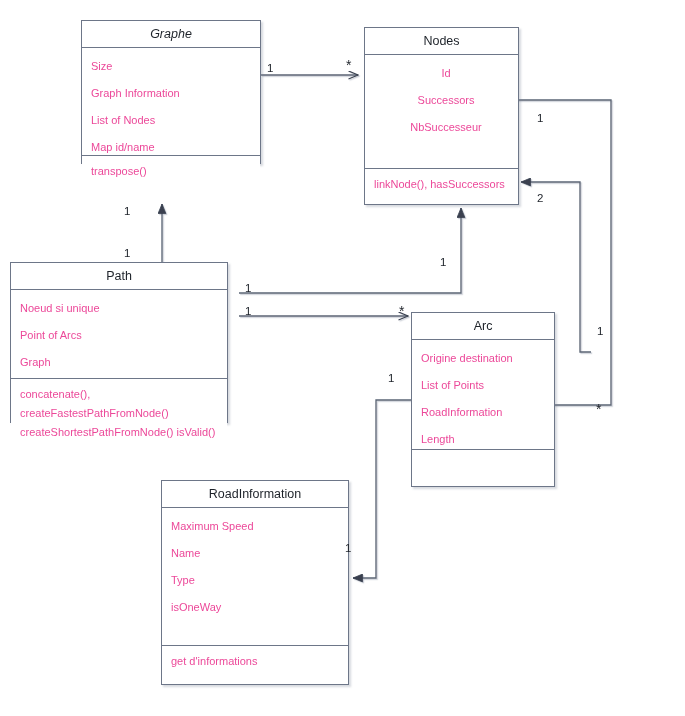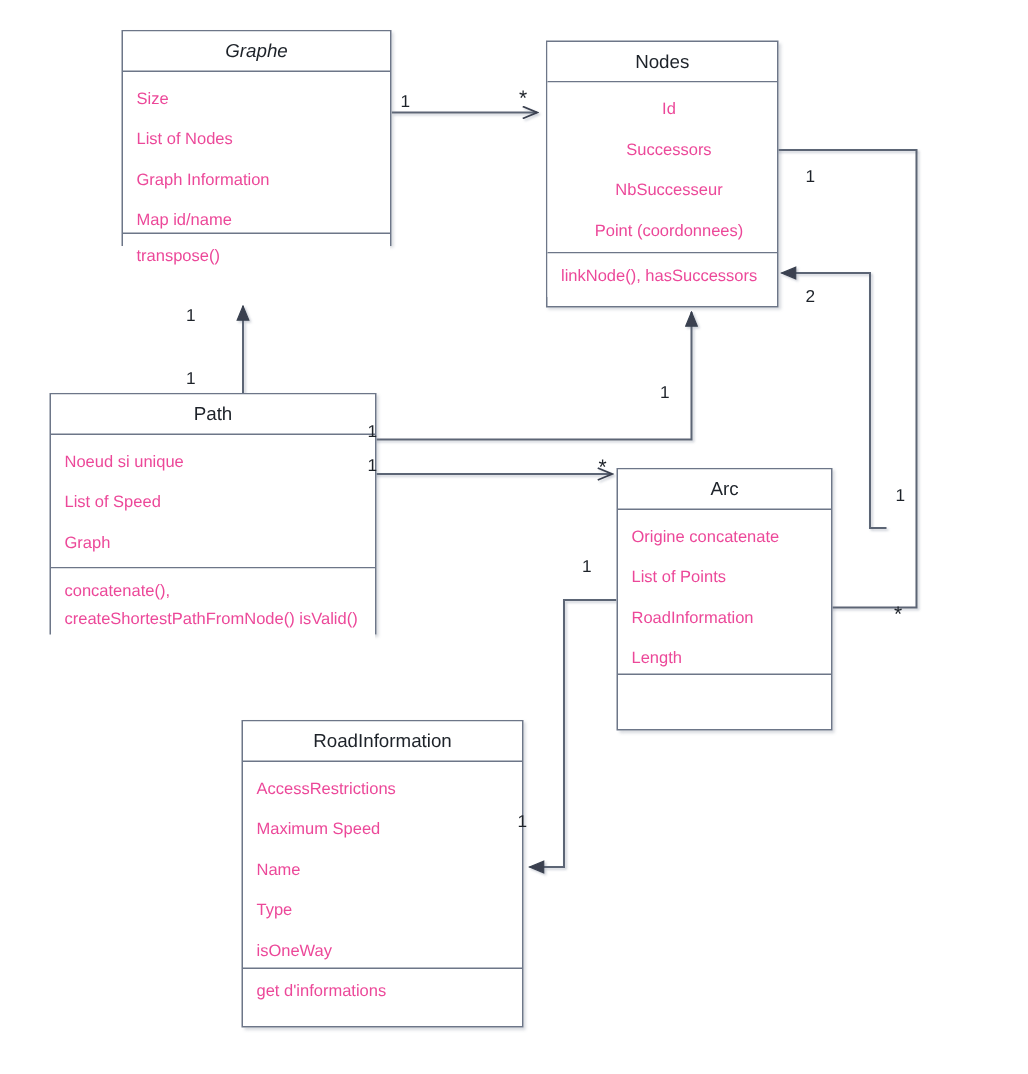--- a/index.html
+++ b/index.html
@@ -113,69 +113,68 @@
       <path d="M591,352 L580,352 L580,182 L521,182" marker-end="url(#arrowSolid)"></path>
 
       <path d="M411,400 L376,400 L376,578 L353,578" marker-end="url(#arrowSolid)"></path>
     </g>
   </svg>
 
   <div class="uml-class" style="left:81px; top:20px; width:180px; height:144px;">
     <div class="cls-title italic">Graphe</div>
     <div class="cls-attrs" style="height:108px;">
       <div class="cls-row">Size</div>
+      <div class="cls-row">Graph Information</div>
       <div class="cls-row">List of Nodes</div>
-      <div class="cls-row">Graph Information</div>
       <div class="cls-row">Map id/name</div>
     </div>
     <div class="cls-ops">
       <div class="cls-row">transpose()</div>
     </div>
   </div>
 
   <div class="uml-class" style="left:364px; top:27px; width:155px; height:178px;">
     <div class="cls-title">Nodes</div>
     <div class="cls-attrs" style="height:114px;text-align:center;">
       <div class="cls-row">Id</div>
       <div class="cls-row">Successors</div>
       <div class="cls-row">NbSuccesseur</div>
-      <div class="cls-row">Point (coordonnees)</div>
     </div>
     <div class="cls-ops">
       <div class="cls-row">linkNode(), hasSuccessors</div>
     </div>
   </div>
 
-  <div class="uml-class" style="left:33px; top:262px; width:218px; height:161px;">
+  <div class="uml-class" style="left:10px; top:262px; width:218px; height:161px;">
     <div class="cls-title">Path</div>
     <div class="cls-attrs" style="height:89px;">
       <div class="cls-row">Noeud si unique</div>
-      <div class="cls-row">List of Speed</div>
+      <div class="cls-row">Point of Arcs</div>
       <div class="cls-row">Graph</div>
     </div>
     <div class="cls-ops">
       <div class="cls-row">concatenate(),</div>
+      <div class="cls-row">createFastestPathFromNode()</div>
       <div class="cls-row">createShortestPathFromNode() isValid()</div>
     </div>
   </div>
 
   <div class="uml-class" style="left:411px; top:312px; width:144px; height:175px;">
     <div class="cls-title">Arc</div>
     <div class="cls-attrs" style="height:110px;">
-      <div class="cls-row">Origine concatenate</div>
+      <div class="cls-row">Origine destination</div>
       <div class="cls-row">List of Points</div>
       <div class="cls-row">RoadInformation</div>
       <div class="cls-row">Length</div>
     </div>
   </div>
 
   <div class="uml-class" style="left:161px; top:480px; width:188px; height:205px;">
     <div class="cls-title">RoadInformation</div>
     <div class="cls-attrs" style="height:138px;">
-      <div class="cls-row">AccessRestrictions</div>
       <div class="cls-row">Maximum Speed</div>
       <div class="cls-row">Name</div>
       <div class="cls-row">Type</div>
       <div class="cls-row">isOneWay</div>
     </div>
     <div class="cls-ops">
       <div class="cls-row">get d'informations</div>
     </div>
   </div>
 

